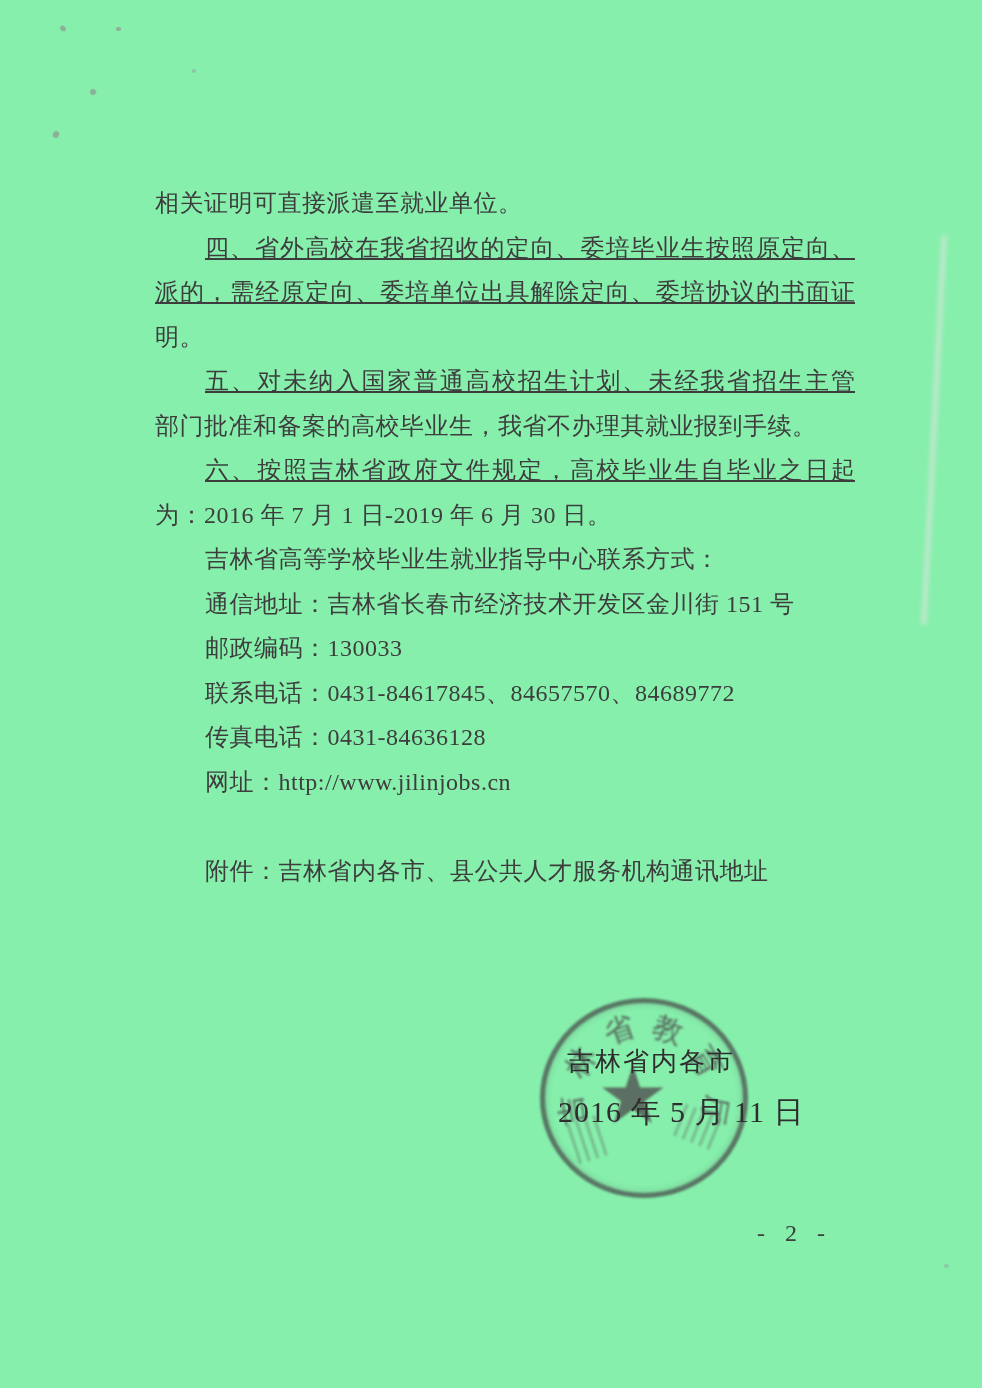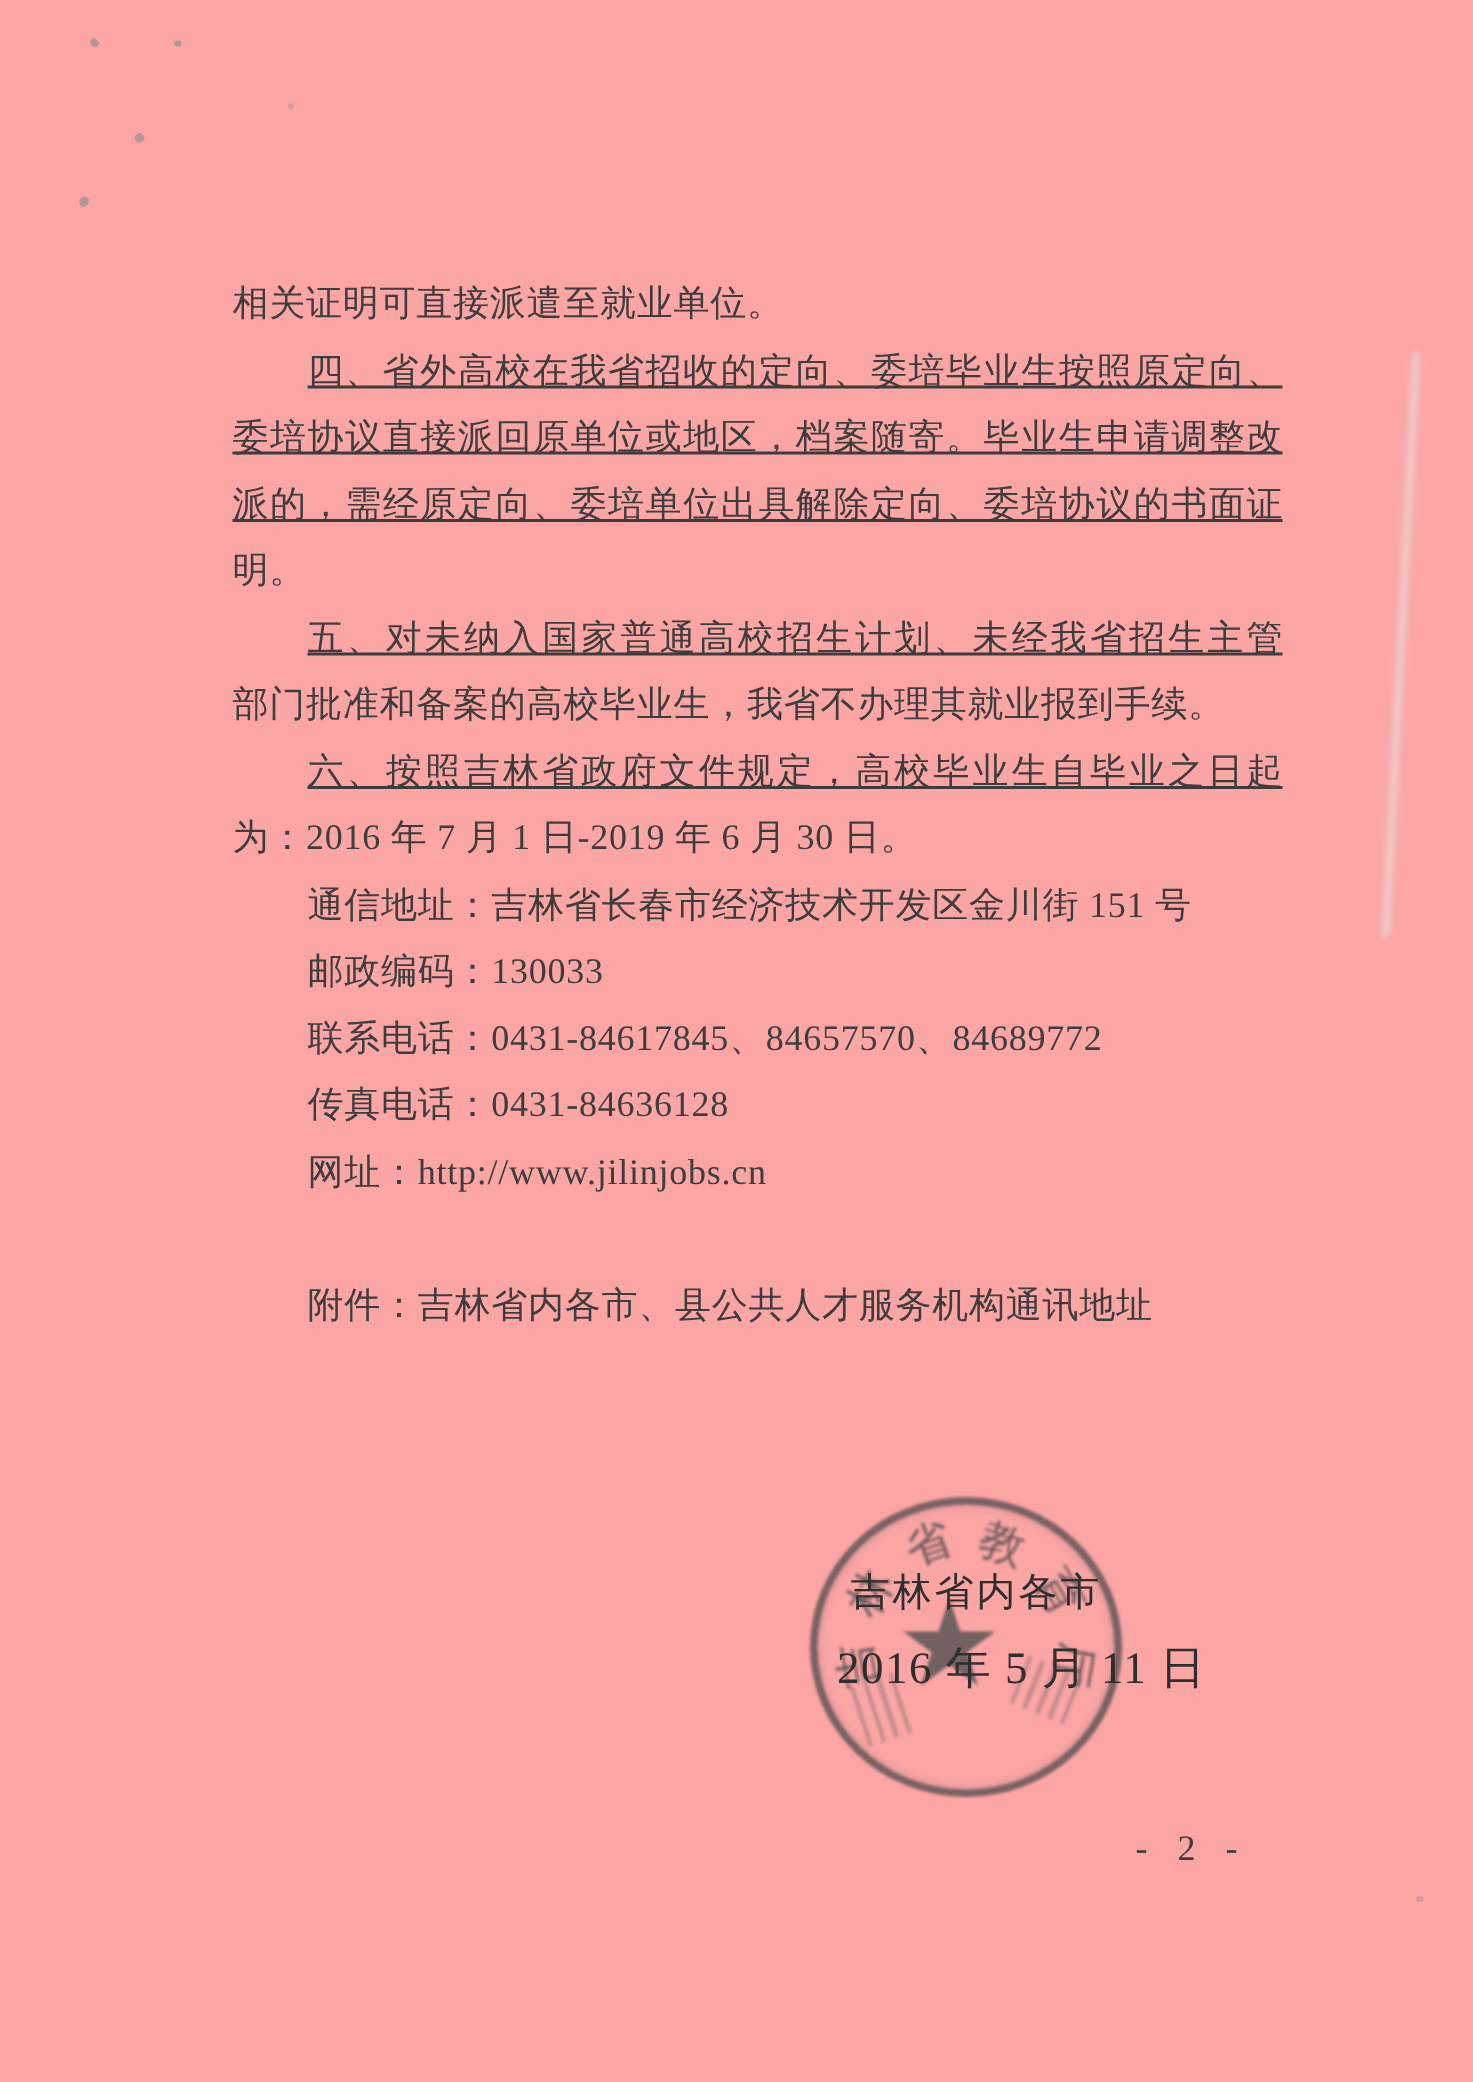--- a/index.html
+++ b/index.html
@@ -1,20 +1,20 @@
 <!DOCTYPE html>
 <html><head>
 <meta charset="utf-8">
 <style>
   html,body{margin:0;padding:0;background:#d9d9d6;}
   .page{
     position:relative;
     width:982px;height:1388px;
     margin:0 auto;
-    background:#fca5a5;
+    background:#86efac;
     font-family:"Liberation Serif", serif;
     color:#3d3d3d;
     overflow:hidden;
   }
   
   .body-text{
     position:absolute;left:155px;top:181px;width:700px;
     font-size:24px;line-height:44.5px;letter-spacing:.5px;
   }
   .line{height:44.5px;white-space:nowrap;overflow:visible;}
@@ -108,27 +108,27 @@
   <div class="speck sp2"></div>
   <div class="speck sp3"></div>
   <div class="speck sp4"></div>
   <div class="speck sp5"></div>
   <div class="speck sp6"></div>
   <div class="streak"></div>
 
   <div class="body-text">
     <div class="line">相关证明可直接派遣至就业单位。</div>
     <div class="line ind j">四、省外高校在我省招收的定向、委培毕业生按照原定向、</div>
-    <div class="line j">委培协议直接派回原单位或地区，档案随寄。毕业生申请调整改</div>
     <div class="line j">派的，需经原定向、委培单位出具解除定向、委培协议的书面证</div>
     <div class="line">明。</div>
     <div class="line ind j">五、对未纳入国家普通高校招生计划、未经我省招生主管</div>
     <div class="line">部门批准和备案的高校毕业生，我省不办理其就业报到手续。</div>
     <div class="line ind j">六、按照吉林省政府文件规定，高校毕业生自毕业之日起</div>
     <div class="line">为：2016 年 7 月 1 日-2019 年 6 月 30 日。</div>
+    <div class="line ind">吉林省高等学校毕业生就业指导中心联系方式：</div>
     <div class="line ind">通信地址：吉林省长春市经济技术开发区金川街 151 号</div>
     <div class="line ind">邮政编码：130033</div>
     <div class="line ind">联系电话：0431-84617845、84657570、84689772</div>
     <div class="line ind">传真电话：0431-84636128</div>
     <div class="line ind">网址：http://www.jilinjobs.cn</div>
     <div class="line"></div>
     <div class="line ind">附件：吉林省内各市、县公共人才服务机构通讯地址</div>
   </div>
 
   <div class="seal">

